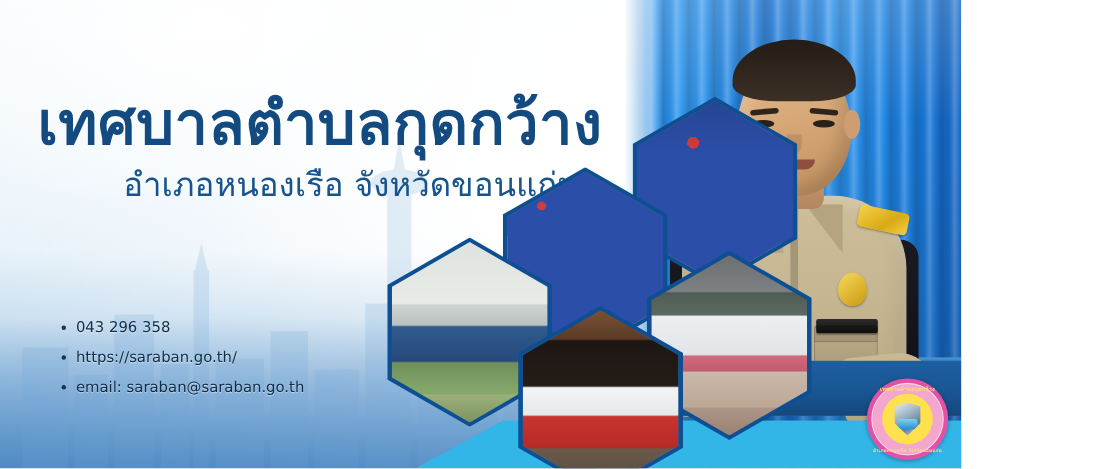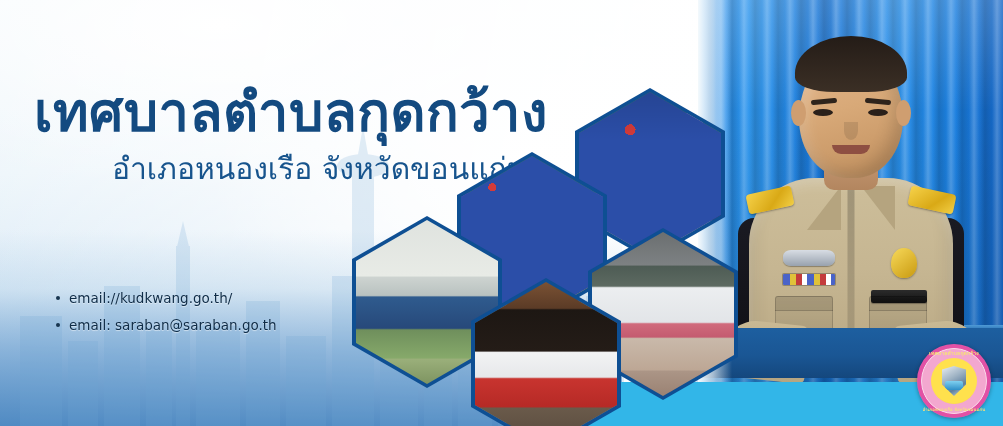--- a/index.html
+++ b/index.html
@@ -1,20 +1,20 @@
 <!DOCTYPE html>
 <html><head>
 <meta charset="utf-8">
 <style>
   html,body{margin:0;padding:0;background:#fff;}
   body{font-family:"DejaVu Sans","Liberation Sans",sans-serif;}
 
   #banner{
     position:relative;
-    width:1003px;height:426px;
+    width:874px;height:426px;
     overflow:hidden;
     background:#f5fafd;
   }
 
   
   .bg-base{
     position:absolute;inset:0;
     background:
       radial-gradient(ellipse 60% 55% at 22% 6%,  #ffffff 0%, rgba(255,255,255,0) 70%),
       linear-gradient(175deg, #f7fbfd 0%, #eef6fb 34%, #dbeaf6 58%, #9cc2e2 82%, #5b93c7 100%);
@@ -377,21 +377,25 @@
   </div>
 
   <div class="cyan-band2"></div>
 
   <div class="title">เทศบาลตำบลกุดกว้าง</div>
   <div class="subtitle">อำเภอหนองเรือ จังหวัดขอนแก่น</div>
 
   <div class="contact">
     <div class="contact-item">
       <span class="dot"></span>
-      <span>email://kudkwang.go.th/</span>
+      <span>043 296 358</span>
+    </div>
+    <div class="contact-item">
+      <span class="dot"></span>
+      <span>https://saraban.go.th/</span>
     </div>
     <div class="contact-item">
       <span class="dot"></span>
       <span>email: saraban@saraban.go.th</span>
     </div>
   </div>
 
   <div class="hexes">
 
     <div class="hex" style="left:575px;top:88px;width:150px;height:172px;">

